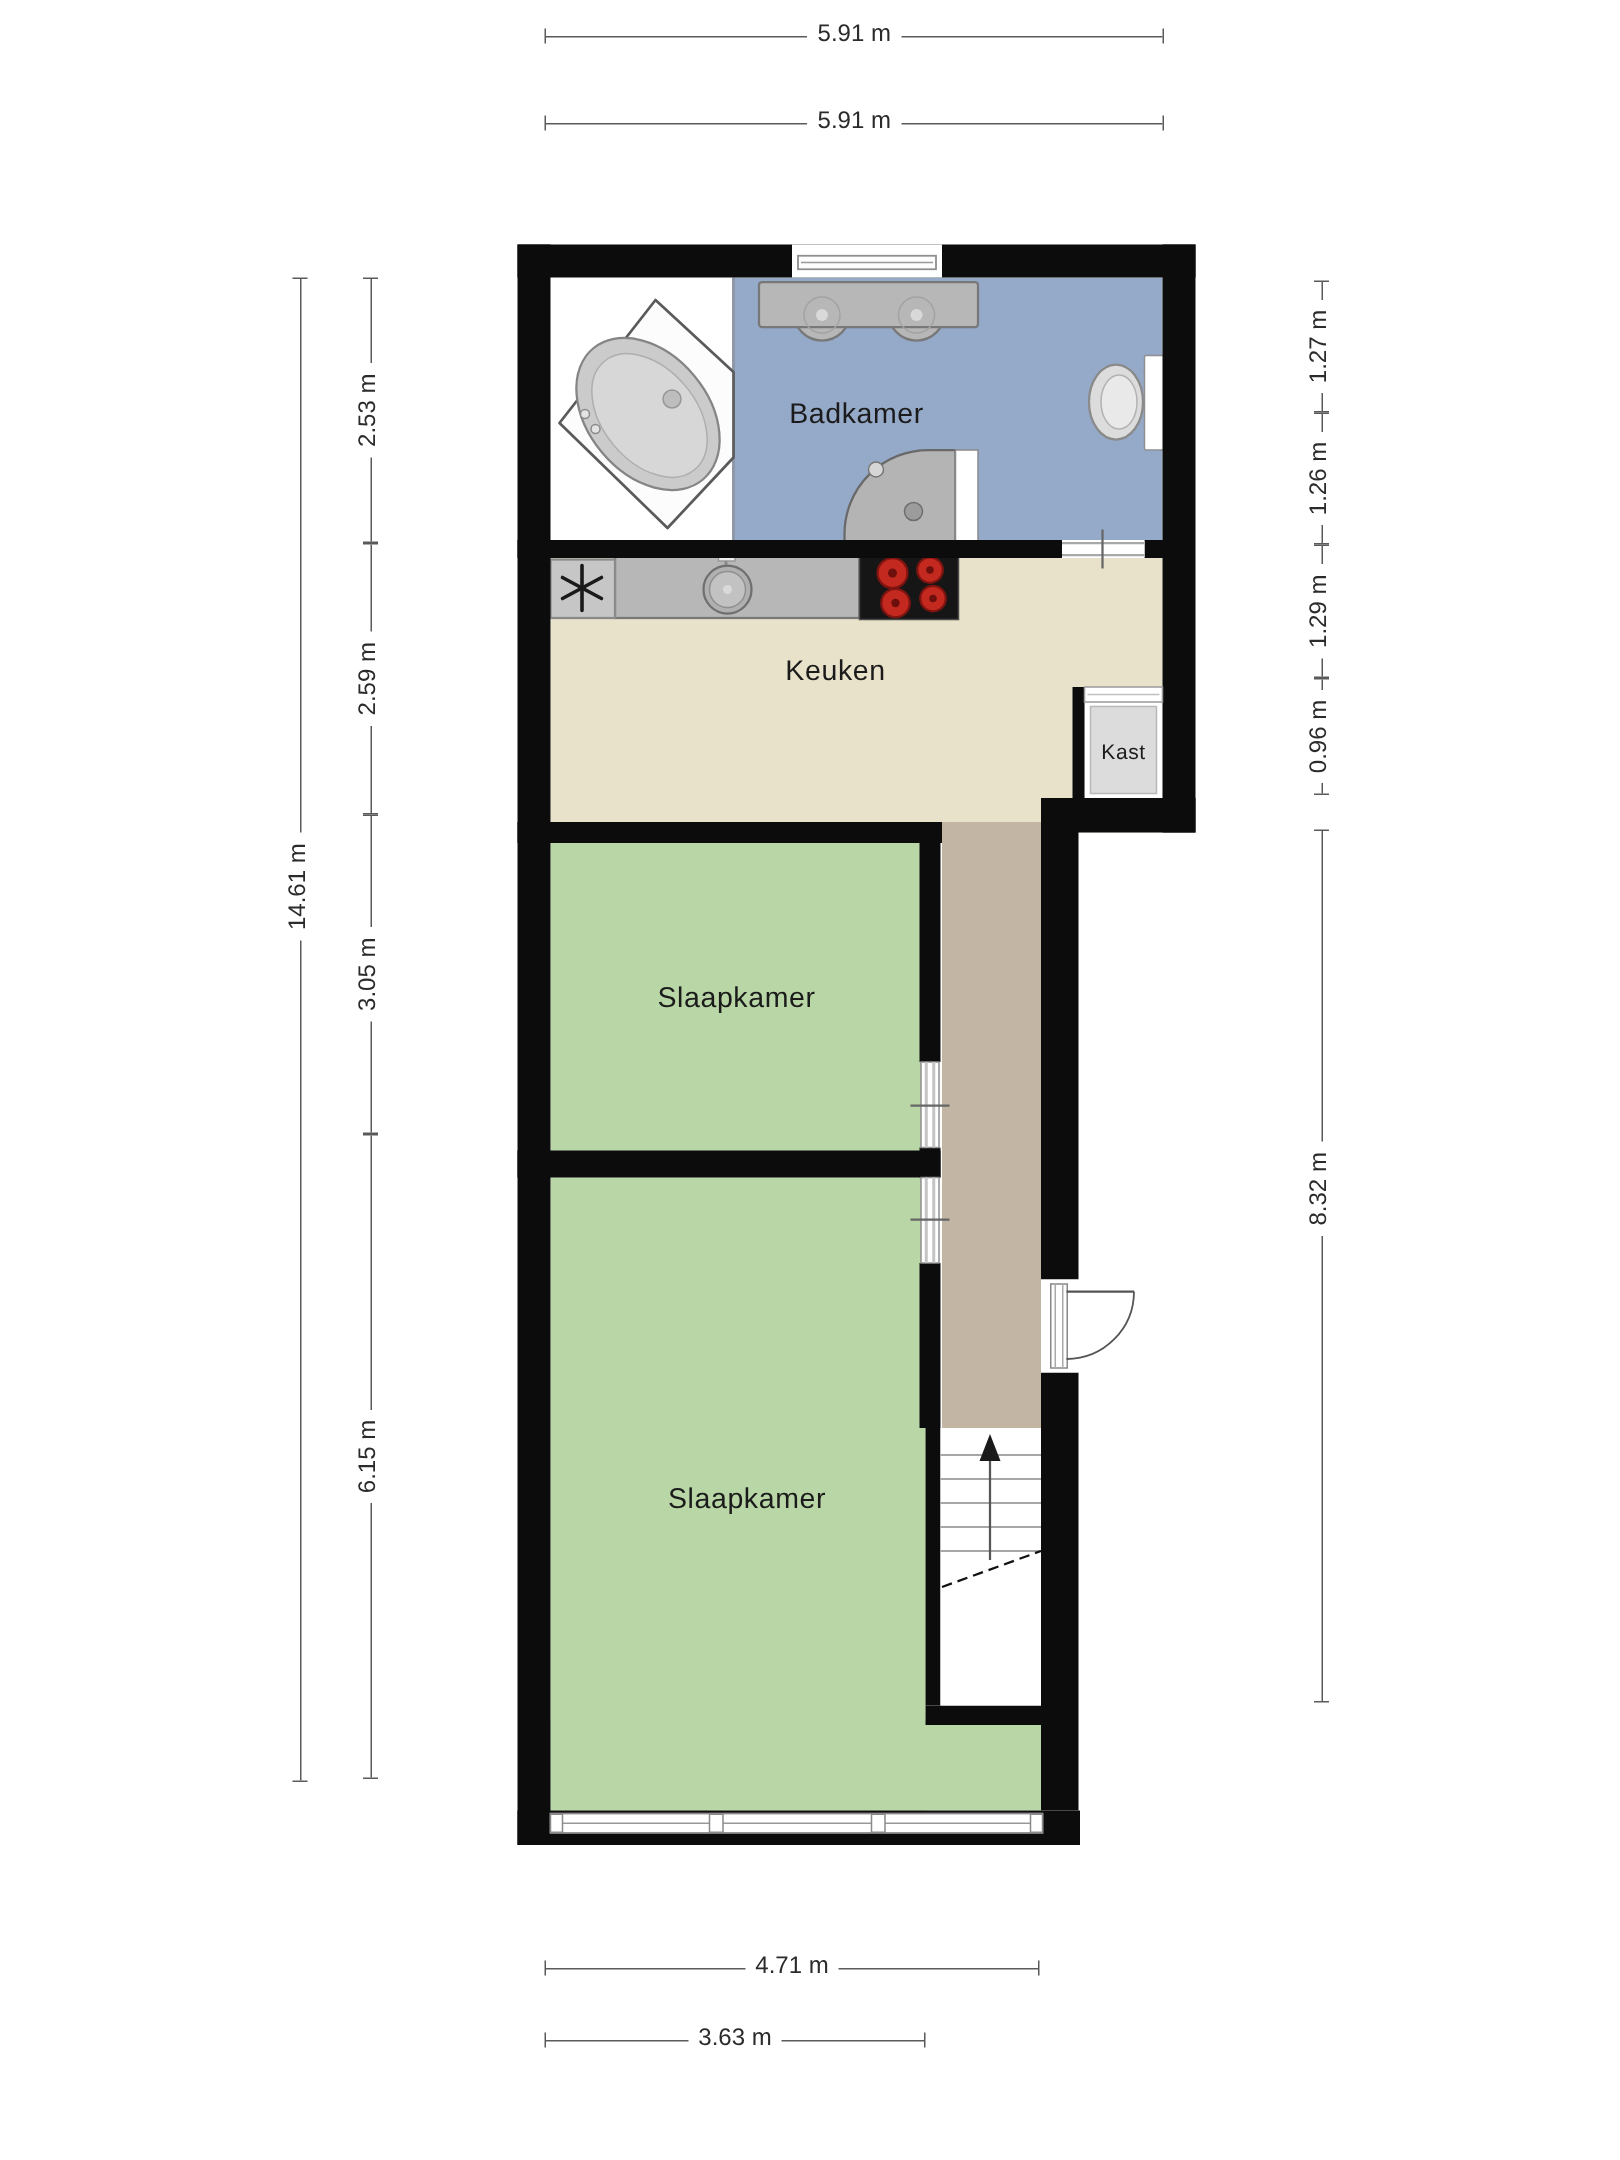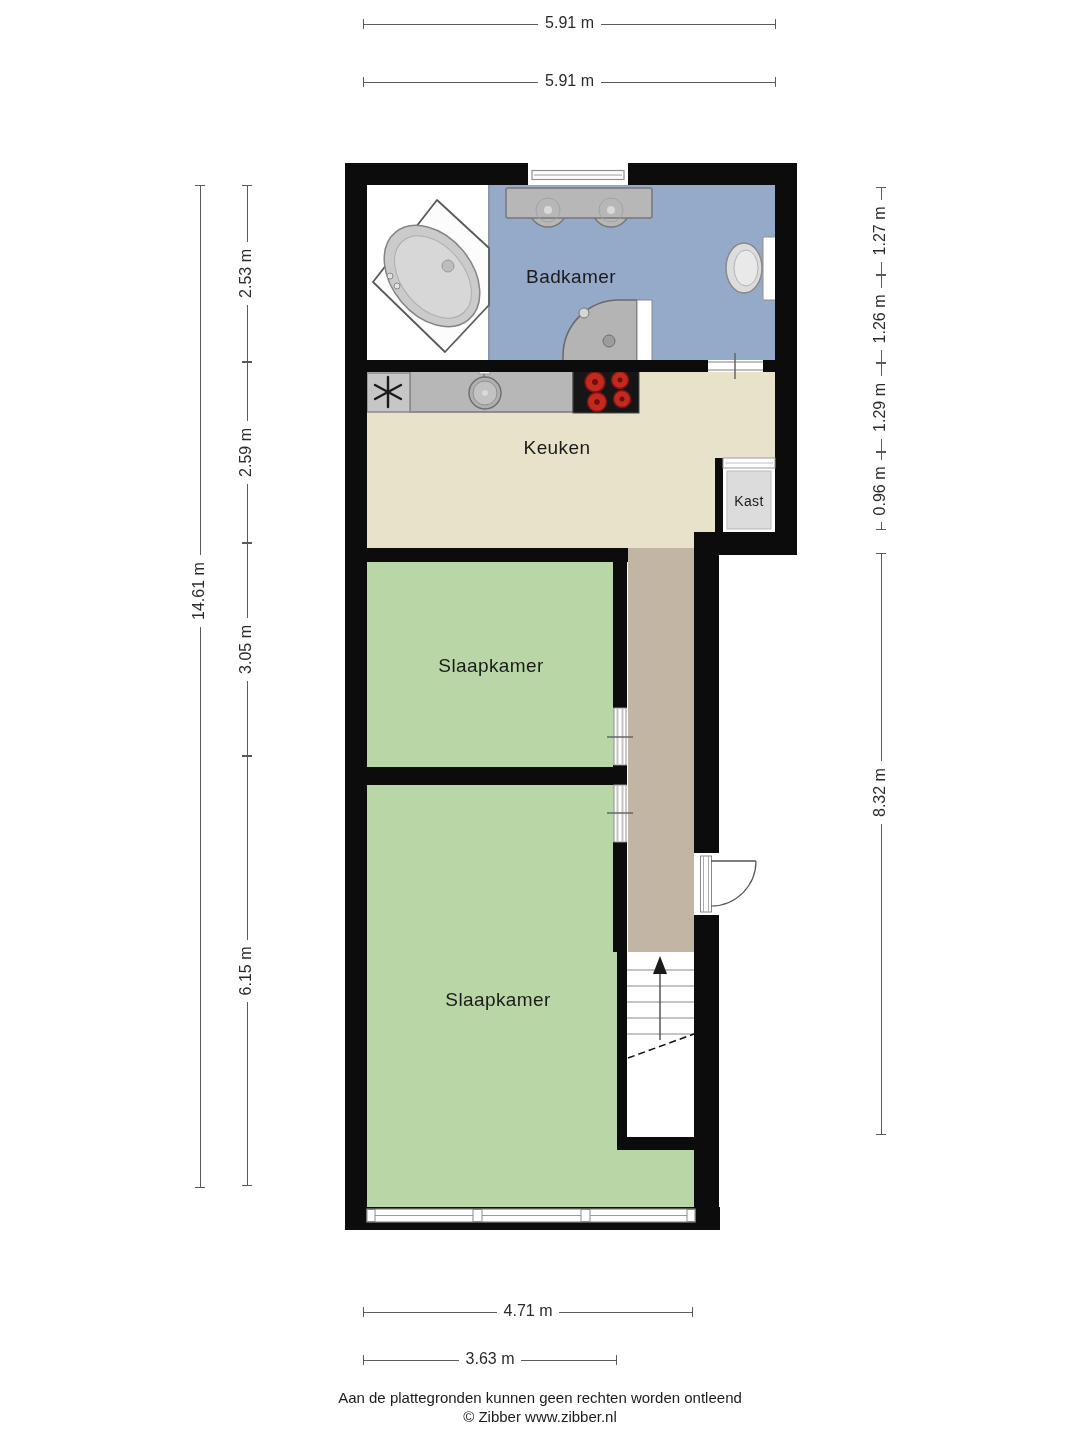--- a/index.html
+++ b/index.html
@@ -281,18 +281,14 @@
       <span class="tk"></span>
   </div>
   <div class="dim" style="left:363px;top:1352px;width:254px;">
     <span class="tk"></span>
       <span class="ln"></span>
     <span class="lb">3.63 m</span>
     <span class="ln"></span>
       <span class="tk"></span>
   </div>
 
-  <div class="footer">
-    <div>Aan de plattegronden kunnen geen rechten worden ontleend</div>
-    <div>© Zibber www.zibber.nl</div>
-  </div>
 
 </div>
 
 </body></html>

